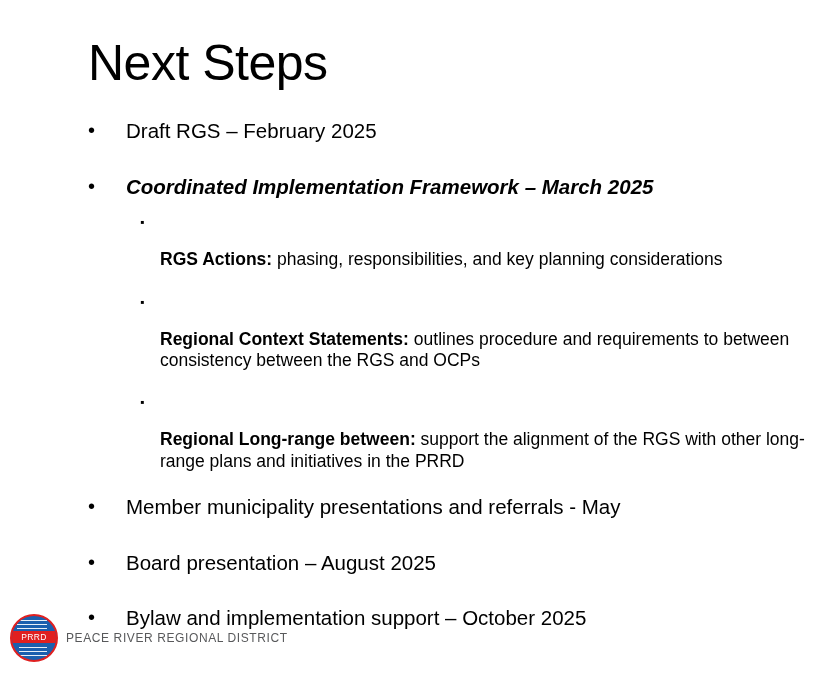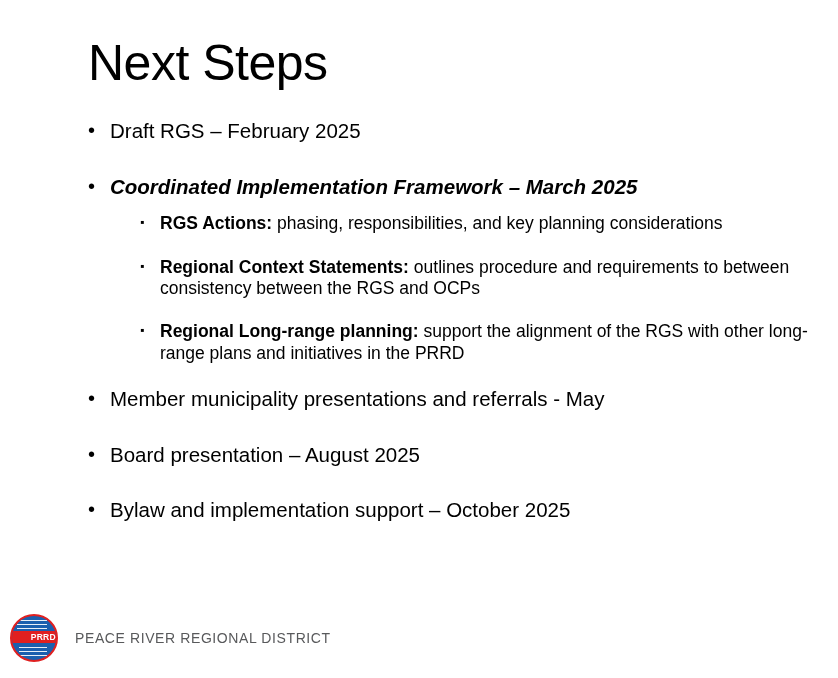--- a/index.html
+++ b/index.html
@@ -45,20 +45,21 @@
     margin-bottom: 30px;
   }
   .lvl1 .bullet {
     width: 22px;
     flex: 0 0 22px;
     font-size: 20px;
     line-height: 1.25;
   }
   .lvl1 .txt {
     flex: 1;
+    margin-left: 16px;
   }
   .lvl1.bold .txt {
     font-weight: bold;
     font-style: italic;
   }
   .lvl2-group {
     margin-top: -16px;
     margin-bottom: 22px;
   }
   .lvl2 {
@@ -70,20 +71,21 @@
     margin-bottom: 22px;
   }
   .lvl2 .bullet {
     width: 20px;
     flex: 0 0 20px;
     font-size: 12px;
     line-height: 1.6;
   }
   .lvl2 .txt {
     flex: 1;
+    margin-top: 36px;
   }
   .lvl2 .lead {
     font-weight: bold;
   }
   .footer {
     position: absolute;
     left: 10px;
     bottom: 16px;
     display: flex;
     align-items: center;
@@ -116,39 +118,39 @@
     height: 12px;
     background: #e02020;
   }
   .logo .band-text {
     position: absolute;
     top: 15px;
     left: 0;
     width: 100%;
     height: 12px;
     line-height: 12px;
-    text-align: right;
+    text-align: center;
     color: #ffffff;
     font-size: 8.5px;
-    font-weight: bold;
+    font-weight: normal;
     letter-spacing: 0.3px;
   }
   .logo .bot-wave {
     position: absolute;
     bottom: 4px;
     left: 7px;
     width: 28px;
     height: 9px;
     background:
       repeating-linear-gradient(to bottom, #ffffff 0 1.5px, transparent 1.5px 4px);
     opacity: 0.9;
   }
   .footer-text {
-    margin-left: 17px;
-    font-size: 14px;
+    margin-left: 8px;
+    font-size: 12px;
     letter-spacing: 0.6px;
     color: #58595b;
     font-weight: 400;
   }
 </style>
 </head>
 <body>
 
 <div class="slide">
 
@@ -173,21 +175,21 @@
         <span class="txt"><span class="lead">RGS Actions:</span><span> phasing, responsibilities, and key planning considerations</span></span>
       </div>
 
       <div class="lvl2">
         <span class="bullet">▪</span>
         <span class="txt"><span class="lead">Regional Context Statements:</span><span> outlines procedure and requirements to between consistency between the RGS and OCPs</span></span>
       </div>
 
       <div class="lvl2">
         <span class="bullet">▪</span>
-        <span class="txt"><span class="lead">Regional Long-range planning:</span><span> support the alignment of the RGS with other long-range plans and initiatives in the PRRD</span></span>
+        <span class="txt"><span class="lead">Regional Long-range between:</span><span> support the alignment of the RGS with other long-range plans and initiatives in the PRRD</span></span>
       </div>
 
     </div>
 
     <div class="lvl1">
       <span class="bullet">•</span>
       <span class="txt">Member municipality presentations and referrals - May</span>
     </div>
 
     <div class="lvl1">

